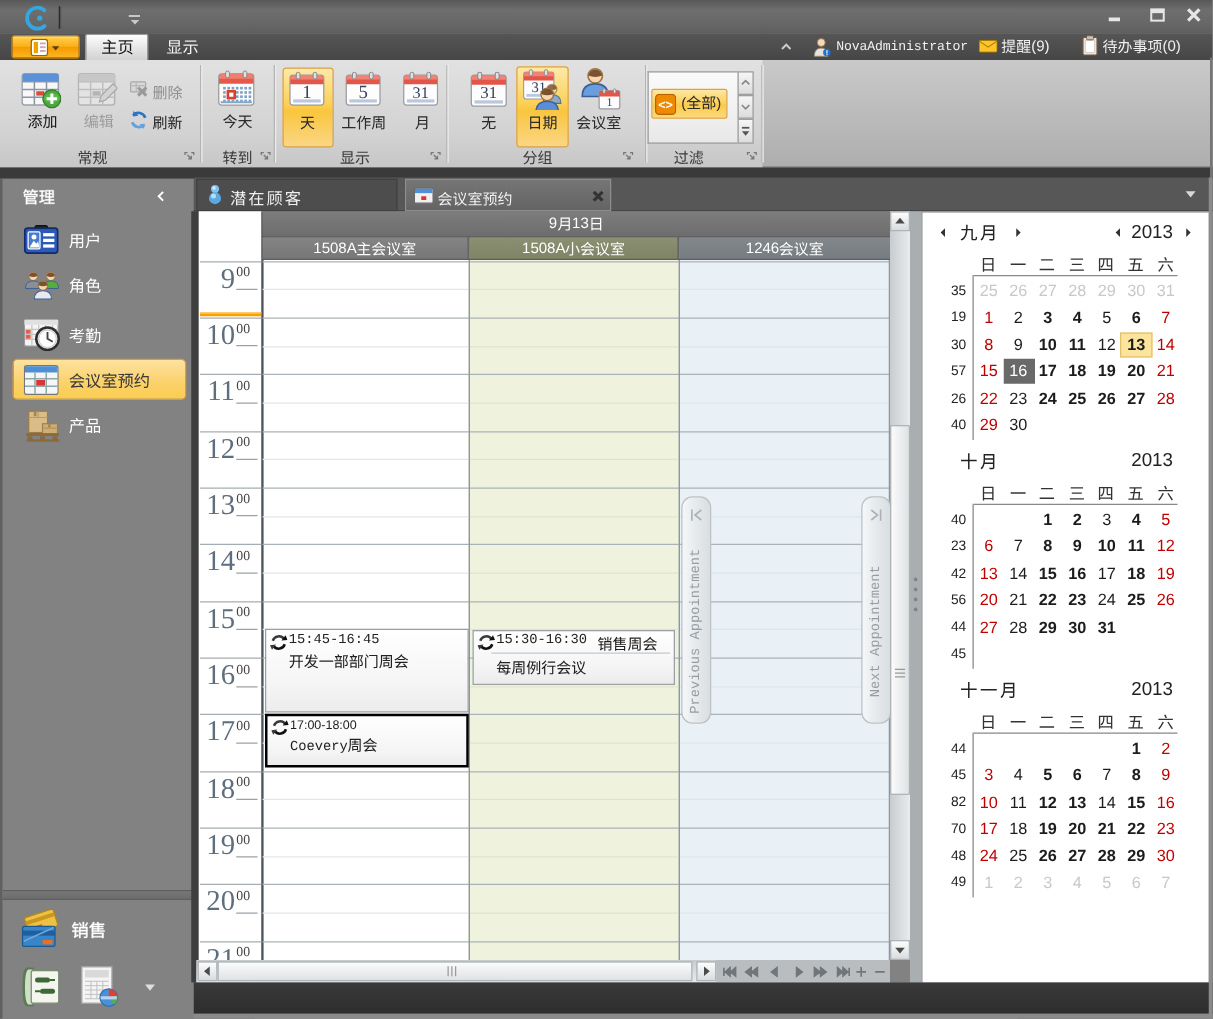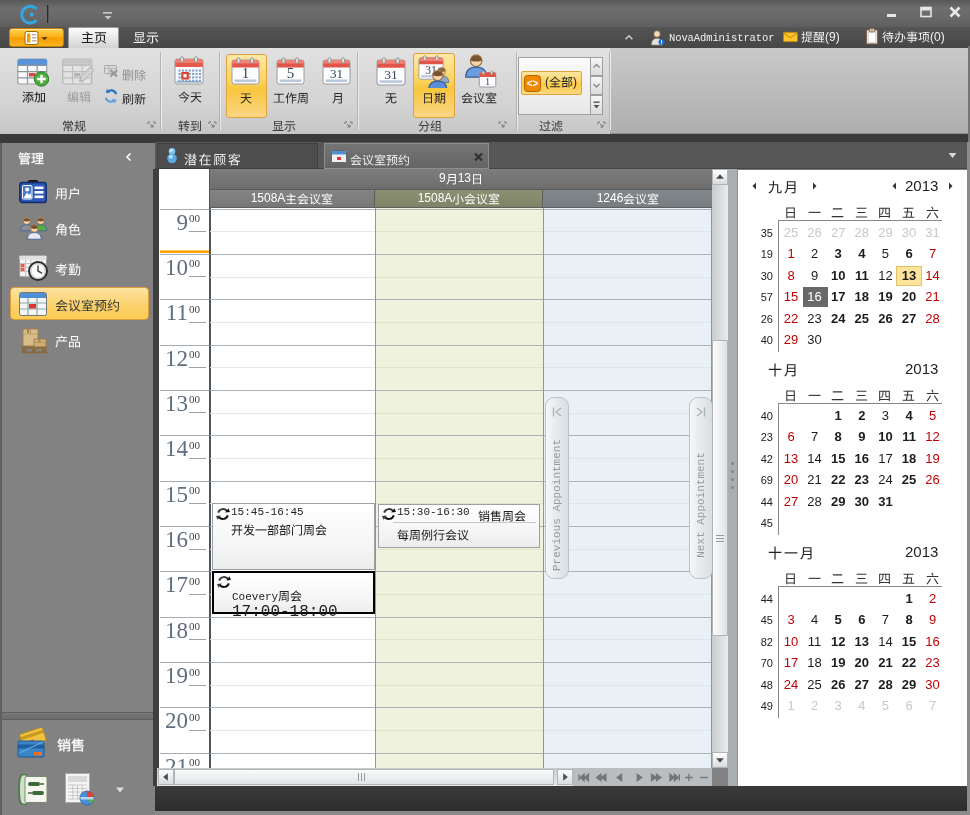--- a/index.html
+++ b/index.html
@@ -869,21 +869,21 @@
         </g>
       </svg></div>
 <div class="ab" style="left:212px;top:571px;width:163px;height:43px;border:2px solid #000;
 background:linear-gradient(#ffffff,#f4f4f4 75%,#ebebeb)"></div>
 <svg class="ab" style="left:217px;top:575px" width="14" height="14" viewBox="0 0 14 14">
 <path d="M 2.2 5.6 A 5.1 5.1 0 0 1 11.2 4.2" fill="none" stroke="#3a3a3a" stroke-width="2"></path>
 <path d="M14 4.9 L9.2 5.4 L12.4 1.2 Z" fill="#111"></path>
 <path d="M 11.8 8.4 A 5.1 5.1 0 0 1 2.8 9.8" fill="none" stroke="#111" stroke-width="2"></path>
 <path d="M0 9.1 L4.8 8.6 L1.6 12.8 Z" fill="#3a3a3a"></path>
     </svg>
-<div class="ab" style="left:232px;top:603px;font-family:Liberation Mono, monospace;font-size:16px;color:#222">17:00-18:00</div>
+<div class="ab" style="left:232px;top:575px;font-family:Liberation Sans, sans-serif;font-size:10px;color:#222">17:00-18:00</div>
 <div class="ab" style="left:232px;top:590px;font-size:12px;color:#222"><span style="position:relative;top:-1px;font-family:'Liberation Mono',monospace;font-size:11px">Coevery</span><svg style="vertical-align:-0.12em;" width="24.0" height="12" viewBox="0 -880 2000 1000" fill="#222222">
         <g>
           <use href="#g5468" x="0"></use>
           <use href="#g4F1A" x="1000"></use>
         </g>
       </svg></div>
 <div class="ab" style="left:378px;top:504px;width:162px;height:44px;border:1px solid #9aa0a6;
 background:linear-gradient(#ffffff,#f4f4f4 70%,#ececec)"></div>
 <svg class="ab" style="left:382px;top:507px" width="14" height="14" viewBox="0 0 14 14">
 <path d="M 2.2 5.6 A 5.1 5.1 0 0 1 11.2 4.2" fill="none" stroke="#3a3a3a" stroke-width="2"></path>
@@ -1162,21 +1162,21 @@
 <div class="ab" style="left:896px;top:429.4px;width:26px;text-align:center;font-size:13px;font-weight:bold;color:#1c1c1c">11</div>
 <div class="ab" style="left:919.6px;top:429.4px;width:26px;text-align:center;font-size:13px;font-weight:normal;color:#c00000">12</div>
 <div class="ab" style="left:745px;top:452.8px;width:28px;text-align:right;font-size:11px;color:#222">42</div>
 <div class="ab" style="left:778px;top:450.8px;width:26px;text-align:center;font-size:13px;font-weight:normal;color:#c00000">13</div>
 <div class="ab" style="left:801.6px;top:450.8px;width:26px;text-align:center;font-size:13px;font-weight:normal;color:#1c1c1c">14</div>
 <div class="ab" style="left:825.2px;top:450.8px;width:26px;text-align:center;font-size:13px;font-weight:bold;color:#1c1c1c">15</div>
 <div class="ab" style="left:848.8px;top:450.8px;width:26px;text-align:center;font-size:13px;font-weight:bold;color:#1c1c1c">16</div>
 <div class="ab" style="left:872.4px;top:450.8px;width:26px;text-align:center;font-size:13px;font-weight:normal;color:#1c1c1c">17</div>
 <div class="ab" style="left:896px;top:450.8px;width:26px;text-align:center;font-size:13px;font-weight:bold;color:#1c1c1c">18</div>
 <div class="ab" style="left:919.6px;top:450.8px;width:26px;text-align:center;font-size:13px;font-weight:normal;color:#c00000">19</div>
-<div class="ab" style="left:745px;top:474.2px;width:28px;text-align:right;font-size:11px;color:#222">69</div>
+<div class="ab" style="left:745px;top:474.2px;width:28px;text-align:right;font-size:11px;color:#222">56</div>
 <div class="ab" style="left:778px;top:472.2px;width:26px;text-align:center;font-size:13px;font-weight:normal;color:#c00000">20</div>
 <div class="ab" style="left:801.6px;top:472.2px;width:26px;text-align:center;font-size:13px;font-weight:normal;color:#1c1c1c">21</div>
 <div class="ab" style="left:825.2px;top:472.2px;width:26px;text-align:center;font-size:13px;font-weight:bold;color:#1c1c1c">22</div>
 <div class="ab" style="left:848.8px;top:472.2px;width:26px;text-align:center;font-size:13px;font-weight:bold;color:#1c1c1c">23</div>
 <div class="ab" style="left:872.4px;top:472.2px;width:26px;text-align:center;font-size:13px;font-weight:normal;color:#1c1c1c">24</div>
 <div class="ab" style="left:896px;top:472.2px;width:26px;text-align:center;font-size:13px;font-weight:bold;color:#1c1c1c">25</div>
 <div class="ab" style="left:919.6px;top:472.2px;width:26px;text-align:center;font-size:13px;font-weight:normal;color:#c00000">26</div>
 <div class="ab" style="left:745px;top:495.6px;width:28px;text-align:right;font-size:11px;color:#222">44</div>
 <div class="ab" style="left:778px;top:493.6px;width:26px;text-align:center;font-size:13px;font-weight:normal;color:#c00000">27</div>
 <div class="ab" style="left:801.6px;top:493.6px;width:26px;text-align:center;font-size:13px;font-weight:normal;color:#1c1c1c">28</div>

